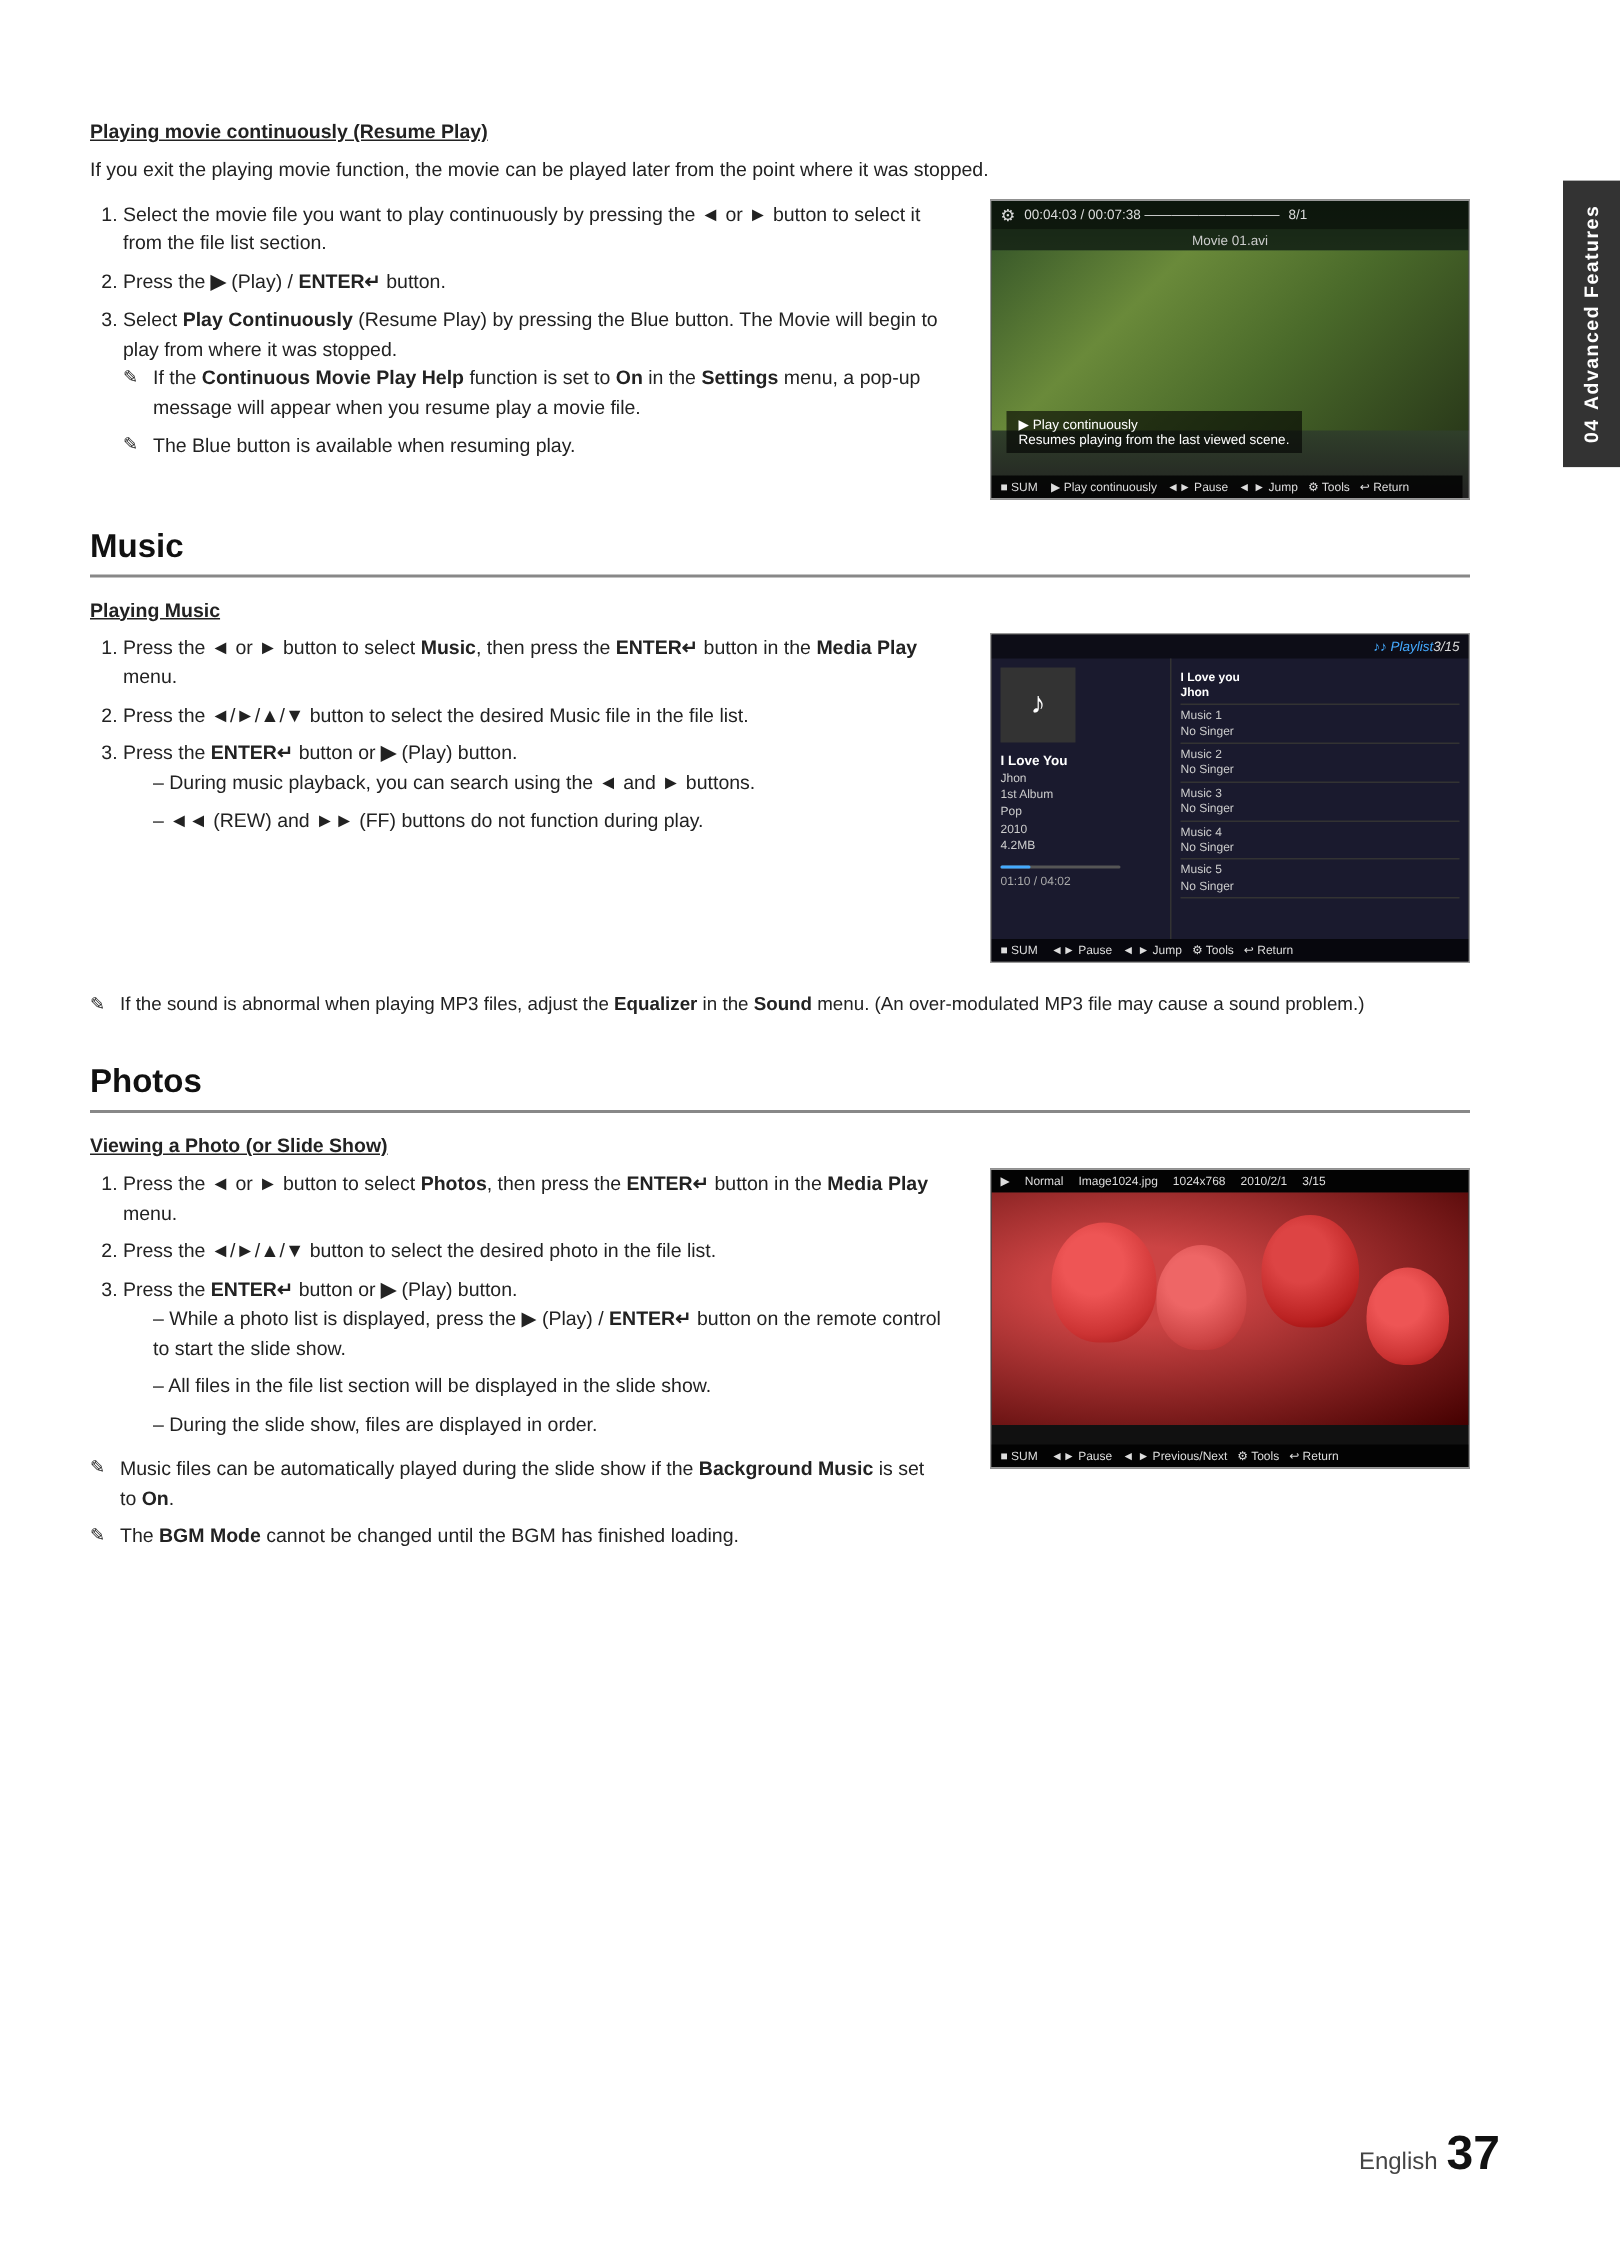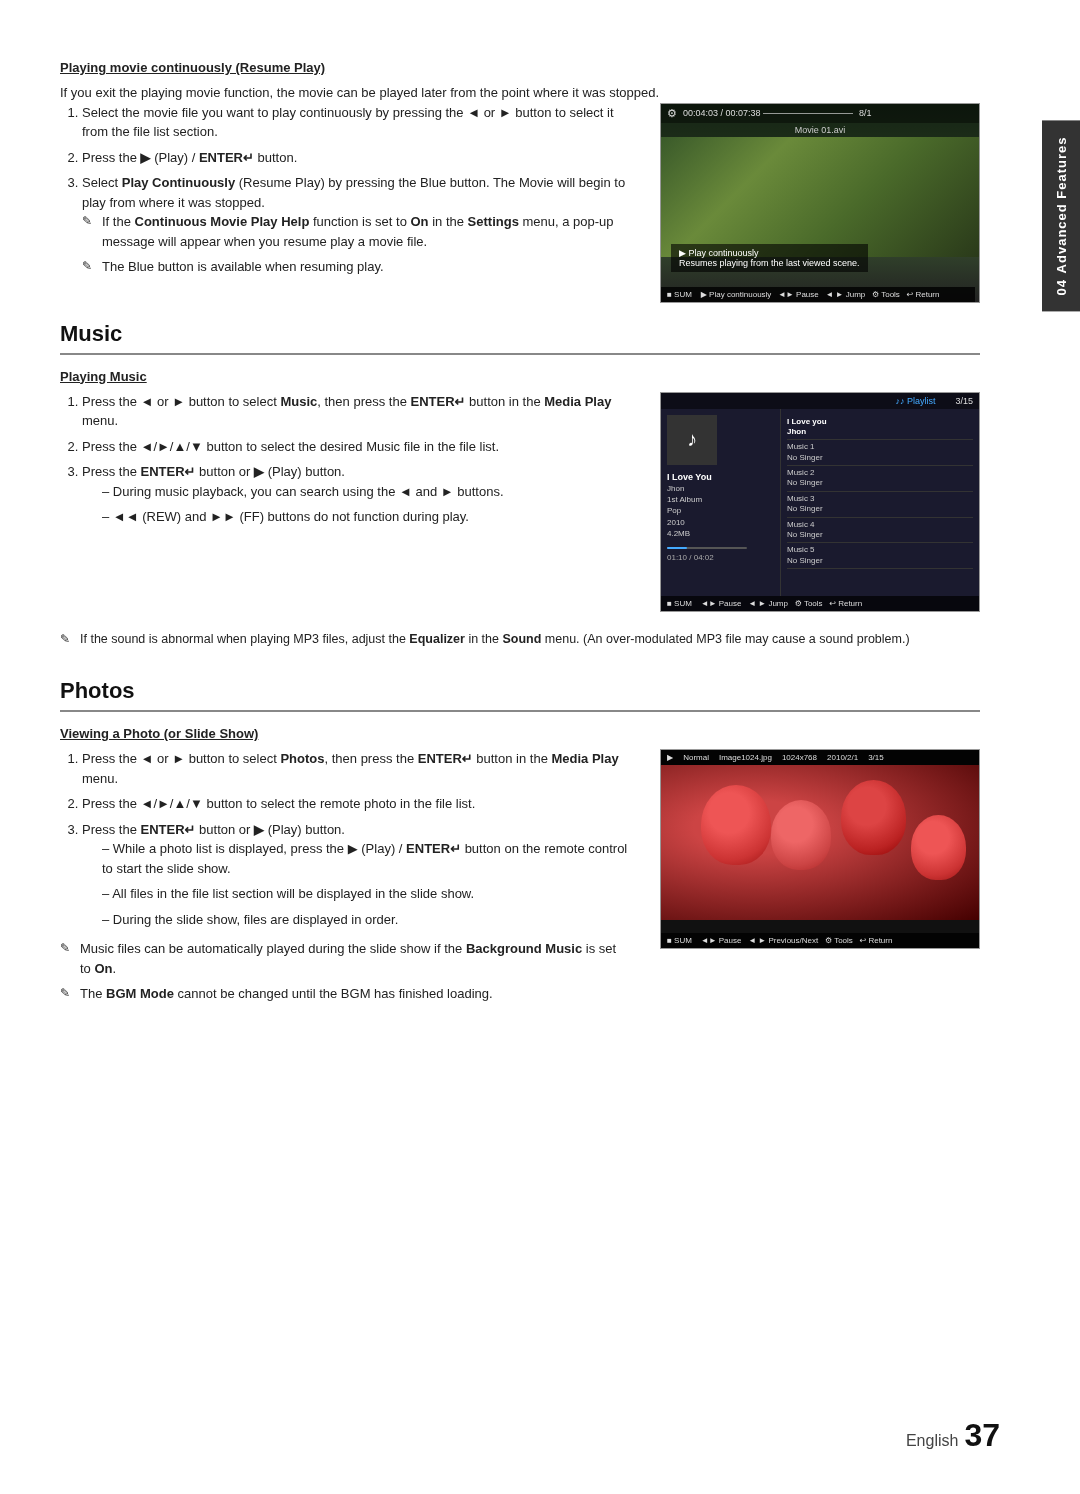--- a/index.html
+++ b/index.html
@@ -7,21 +7,21 @@
       width: 1080px;
       min-height: 1494px;
       background: #fff;
       font-family: Arial, Helvetica, sans-serif;
       font-size: 13px;
       color: #222;
       position: relative;
     }
 
     .page-content {
-      padding: 60px 60px 60px 60px;
+      padding: 80px 60px 60px 60px;
       margin-right: 40px;
     }
 
     
     .side-tab {
       position: absolute;
       right: 0;
       top: 120px;
       width: 38px;
       background: #333;
@@ -52,20 +52,21 @@
 
     .subsection-title {
       font-size: 13px;
       font-weight: bold;
       text-decoration: underline;
       margin-bottom: 8px;
     }
 
     
     .intro-text {
+      margin-bottom: 10px;
       line-height: 1.5;
     }
 
     
     ol.steps {
       margin-left: 22px;
       margin-bottom: 10px;
     }
     ol.steps li {
       margin-bottom: 6px;
@@ -174,21 +175,22 @@
       flex-direction: column;
     }
     .music-topbar {
       background: rgba(0,0,0,0.5);
       padding: 3px 6px;
       font-size: 9px;
       color: #ddd;
       display: flex;
       justify-content: flex-end;
       align-items: center;
-      gap: 20px;
+      gap: 0;
+      font-style: italic;
     }
     .playlist-label {
       color: #4af;
       font-size: 9px;
     }
     .music-body {
       display: flex;
       flex: 1;
     }
     .music-left {
@@ -470,21 +472,21 @@
 
   <div class="section-title">Photos</div>
 
   <div>
     <div class="subsection-title">Viewing a Photo (or Slide Show)</div>
 
     <div class="two-col">
       <div class="col-text">
         <ol class="steps">
           <li>Press the ◄ or ► button to select <b>Photos</b>, then press the <b>ENTER↵</b> button in the <b>Media Play</b> menu.</li>
-          <li>Press the ◄/►/▲/▼ button to select the remote photo in the file list.</li>
+          <li>Press the ◄/►/▲/▼ button to select the desired photo in the file list.</li>
           <li>Press the <b>ENTER↵</b> button or <b>▶</b> (Play) button.
             <ul class="sub-list">
               <li>While a photo list is displayed, press the ▶ (Play) / <b>ENTER↵</b> button on the remote control to start the slide show.</li>
               <li>All files in the file list section will be displayed in the slide show.</li>
               <li>During the slide show, files are displayed in order.</li>
             </ul>
           </li>
         </ol>
         <div class="note">Music files can be automatically played during the slide show if the <b>Background Music</b> is set to <b>On</b>.</div>
         <div class="note">The <b>BGM Mode</b> cannot be changed until the BGM has finished loading.</div>

